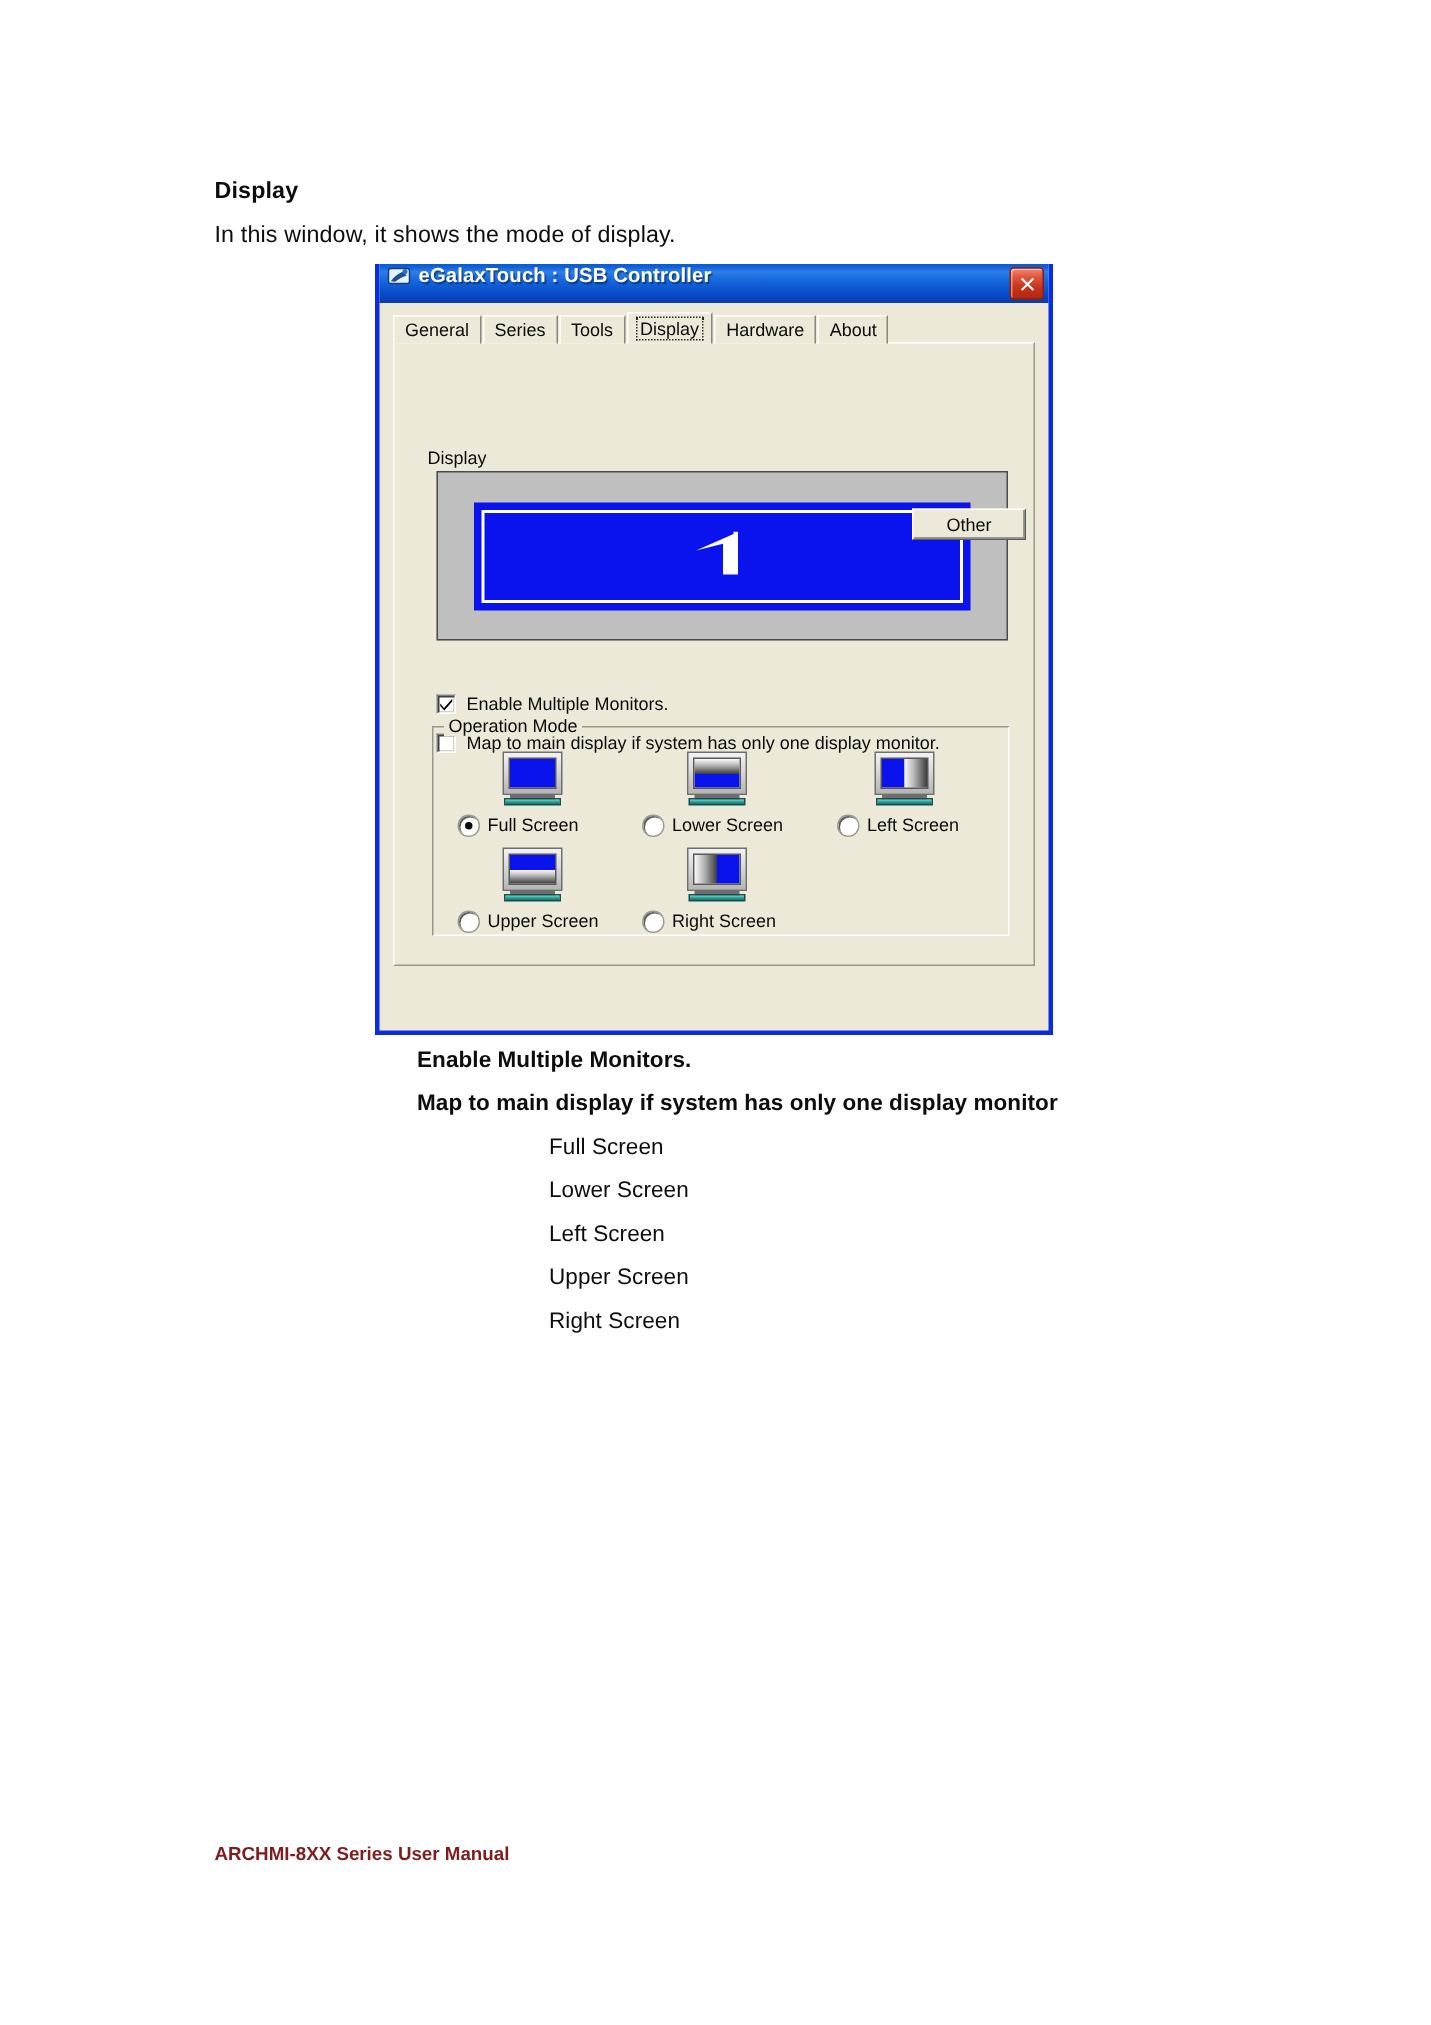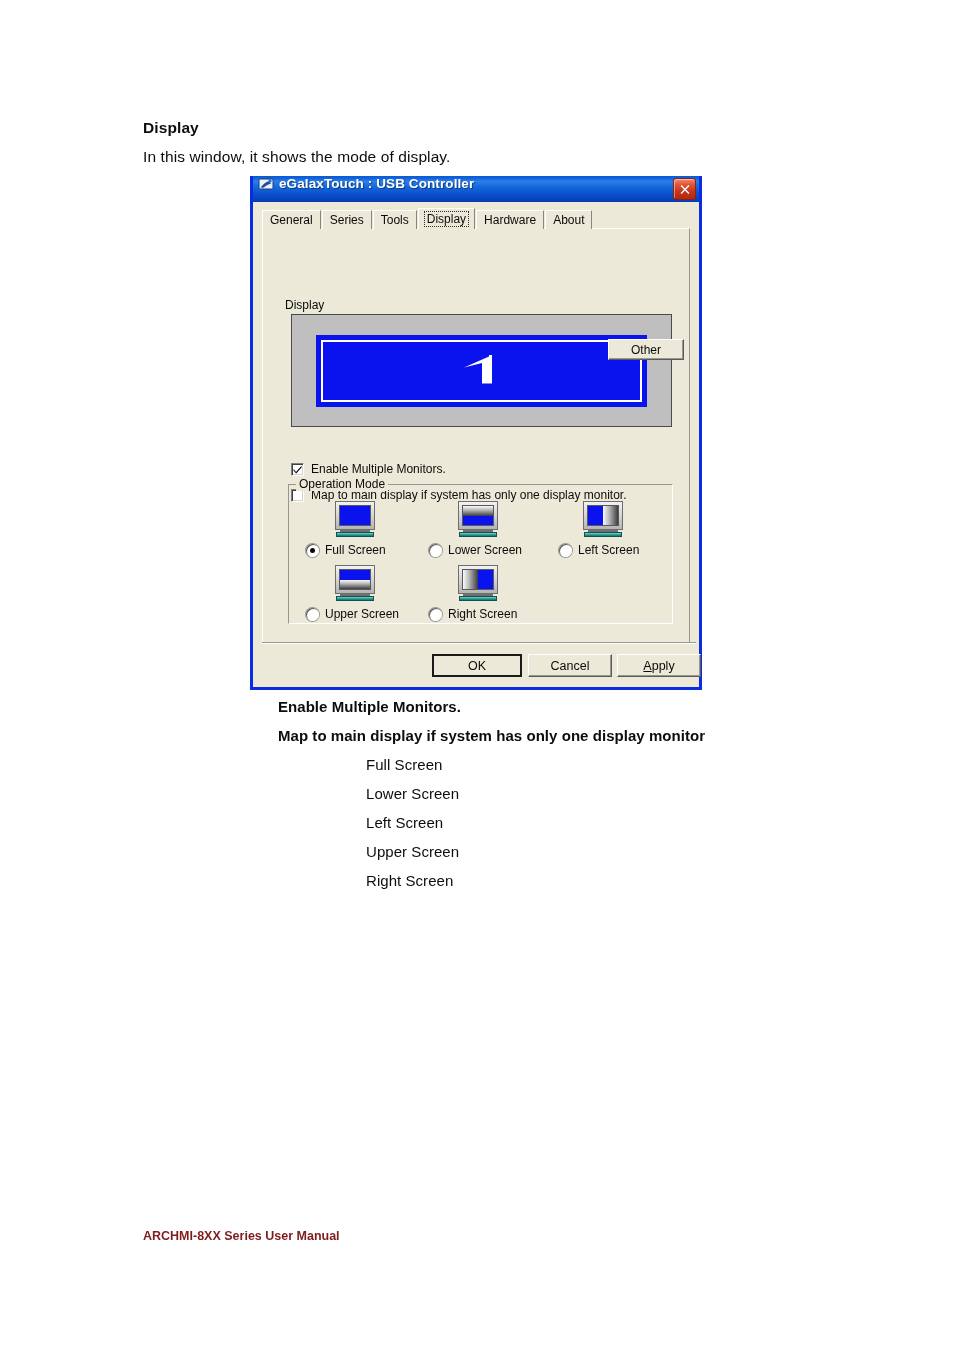--- a/index.html
+++ b/index.html
@@ -570,28 +570,20 @@
       </div>
     </div>
     <div class="radio-row" style="position:absolute; left:166px; top:375px;">
       <span class="radio-box"></span>
       <span class="radio-label">Right Screen</span>
     </div>
 
     <div class="other-btn">Other</div>
   </div>
 
-  <div class="btn-bar">
-    <div class="dlg-sep"></div>
-    <div class="dlg-btn default" style="left:179px; width:90px;">OK</div>
-    <div class="dlg-btn" style="left:275px; width:84px;">Cancel</div>
-    <div class="dlg-btn" style="left:364px; width:84px;">
-        <span><u>A</u><span>pply</span></span>
-      </div>
-  </div>
 </div>
 
 <div class="doc-bold-line" style="left:278px; top:698px;">Enable Multiple Monitors.</div>
 <div class="doc-bold-line" style="left:278px; top:727px;">Map to main display if system has only one display monitor</div>
 
 <div class="doc-list-line" style="left:366px; top:756px;">Full Screen</div>
 <div class="doc-list-line" style="left:366px; top:785px;">Lower Screen</div>
 <div class="doc-list-line" style="left:366px; top:814px;">Left Screen</div>
 <div class="doc-list-line" style="left:366px; top:843px;">Upper Screen</div>
 <div class="doc-list-line" style="left:366px; top:872px;">Right Screen</div>

